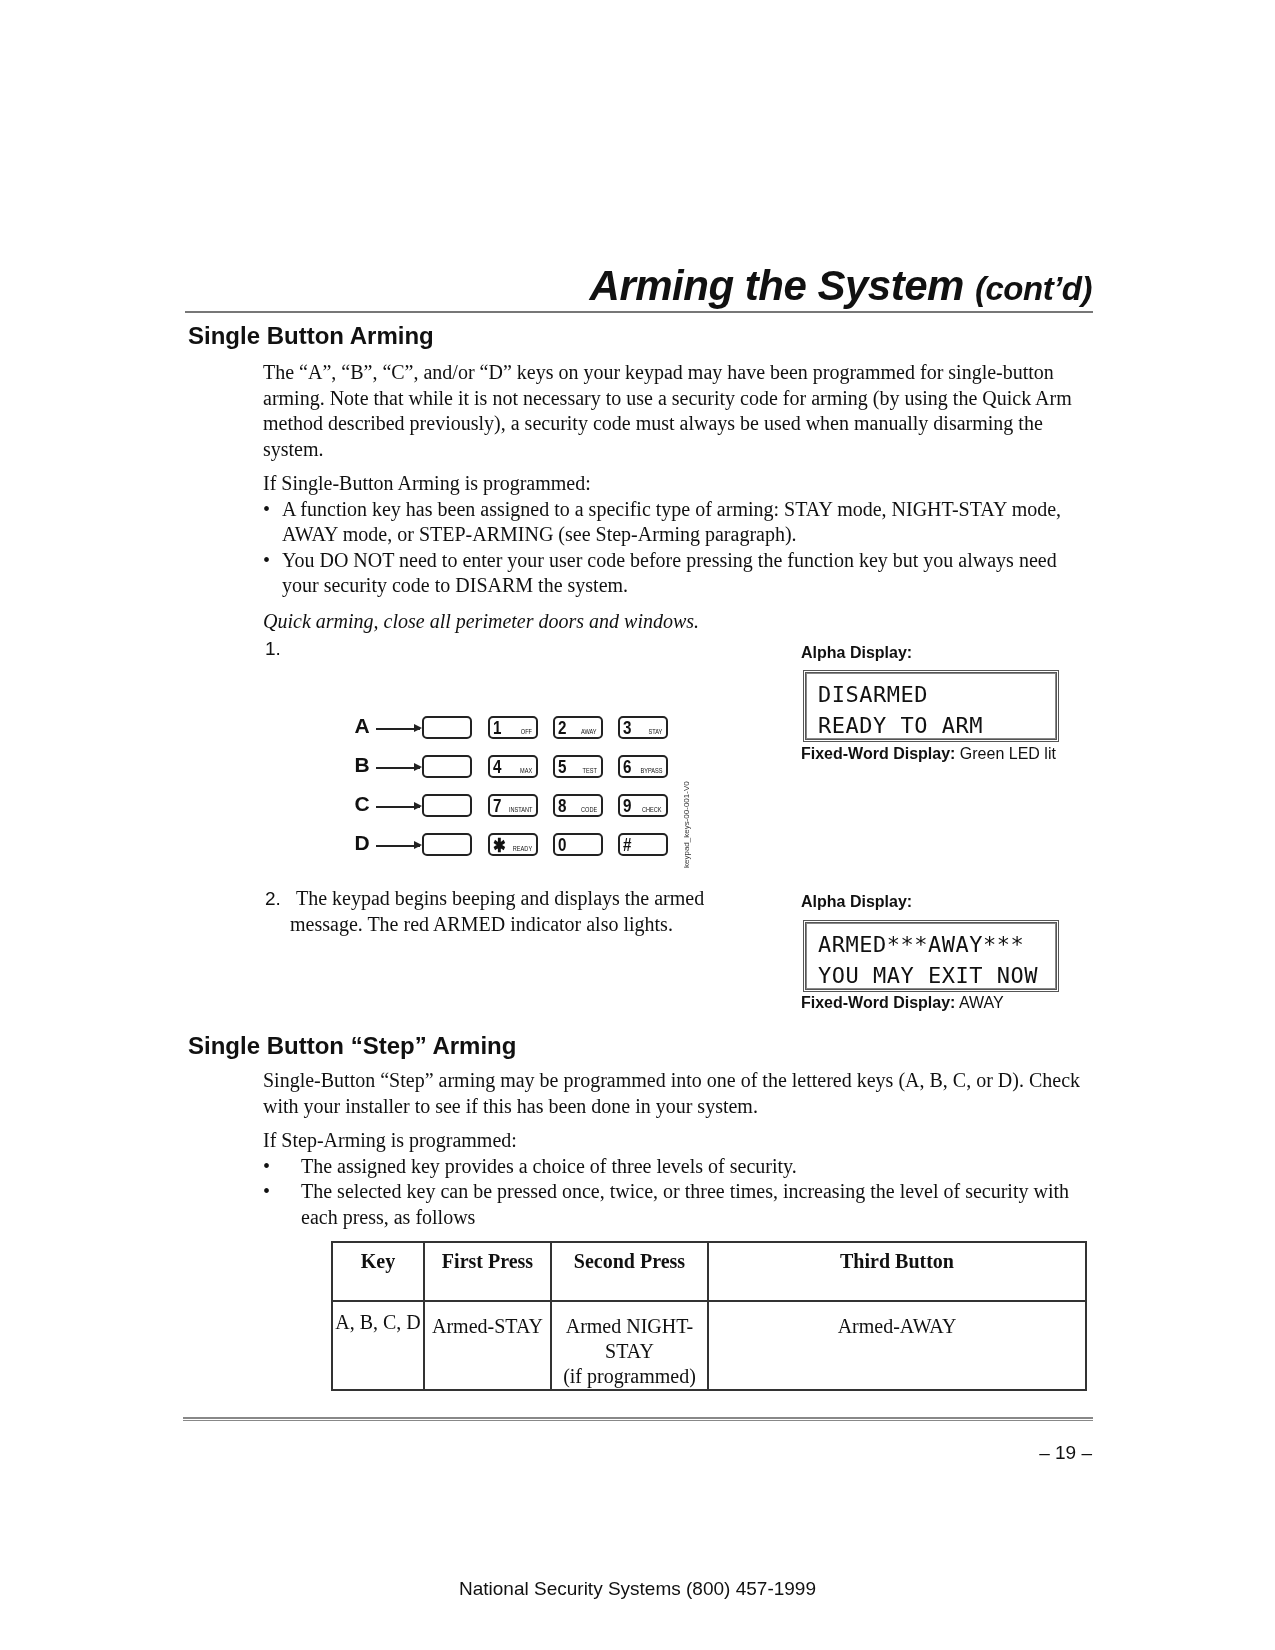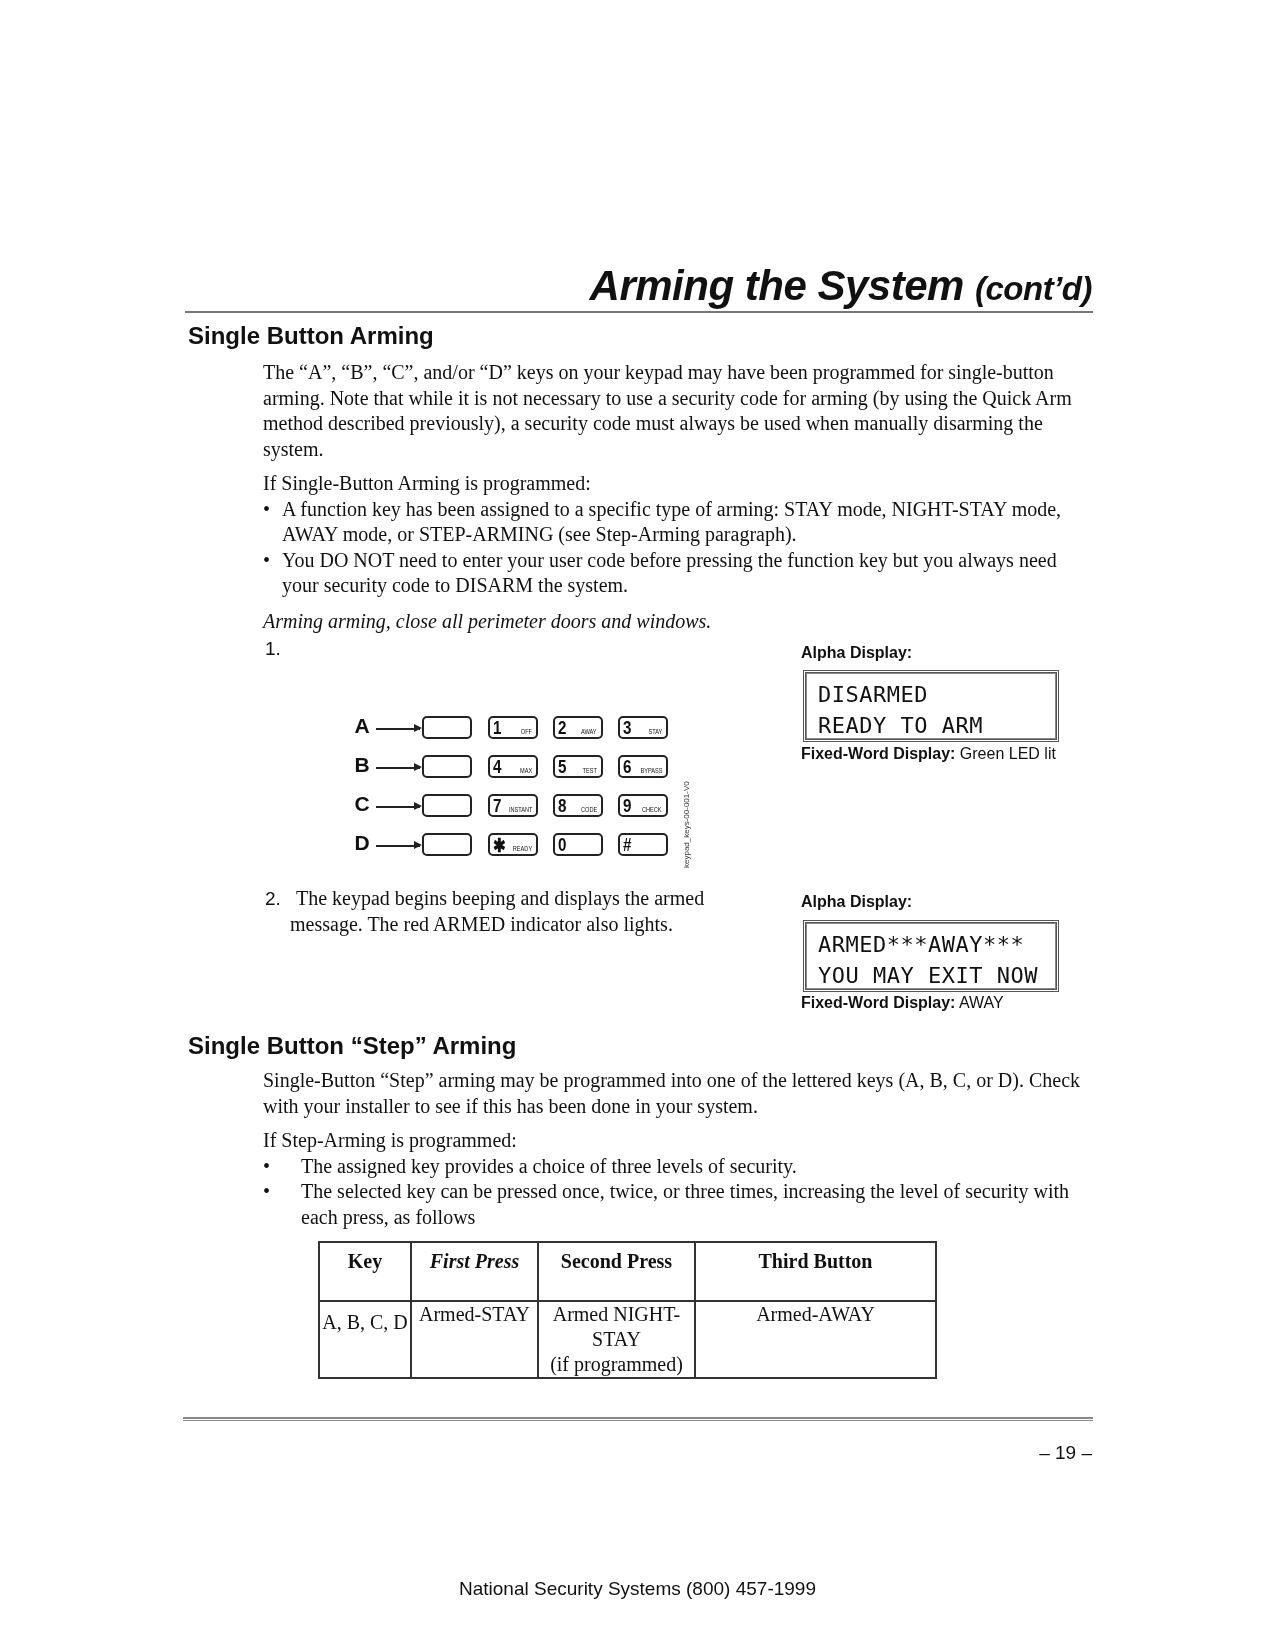--- a/index.html
+++ b/index.html
@@ -32,21 +32,21 @@
   .kp-arrow { height:1.5px; background:#222; }
   .kp-arrow::after { content:""; position:absolute; right:-2px; top:-4px; border-left:8px solid #222; border-top:4.5px solid transparent; border-bottom:4.5px solid transparent; }
   .key { width:50px; height:23px; border:2px solid #222; border-radius:5px; box-sizing:border-box; }
   .key .num { position:absolute; left:3px; top:-1px; font-size:19px; font-weight:bold; font-family:"Liberation Sans", sans-serif; transform:scaleX(0.8); transform-origin:left; }
   .key .lab { position:absolute; right:4px; bottom:2px; font-size:7px; font-family:"Liberation Sans", sans-serif; transform:scaleX(0.8); transform-origin:right; }
   .kp-note { font-size:8px; transform:rotate(-90deg); transform-origin:left top; white-space:nowrap; color:#333; }
 
   table.steps { border-collapse:collapse; }
   table.steps td, table.steps th { border:2px solid #333; vertical-align:top; text-align:center; font-size:20px; padding:0; }
   table.steps th { font-weight:bold; height:50px; padding-top:7px; }
-  table.steps td { height:50px; line-height:25px; }
+  table.steps td { height:50px; padding-top:12px; line-height:25px; }
 
   .rule-bottom { left:183px; top:1417px; width:910px; height:4px; border-top:2px solid #888; border-bottom:1px solid #888; box-sizing:border-box; }
   .pagenum { right:183px; top:1442px; font-size:19px; }
   .footer { left:0; width:1275px; top:1578px; font-size:19px; text-align:center; }
 </style>
 </head>
 <body>
 
 <div id="page-title" class="abs sans">
   <span>Arming the System</span>
@@ -65,21 +65,21 @@
   <div class="li">
     <span class="dot">•</span>
     <span>A function key has been assigned to a specific type of arming: STAY mode, NIGHT-STAY mode, AWAY mode, or STEP-ARMING (see Step-Arming paragraph).</span>
   </div>
   <div class="li">
     <span class="dot">•</span>
     <span>You DO NOT need to enter your user code before pressing the function key but you always need your security code to DISARM the system.</span>
   </div>
 </div>
 
-<div class="abs body tserif" style="left:263px; top:609px; font-style:italic; white-space:nowrap;">Arming arming, close all perimeter doors and windows.</div>
+<div class="abs body tserif" style="left:263px; top:609px; font-style:italic; white-space:nowrap;">Quick arming, close all perimeter doors and windows.</div>
 
 <div class="abs body tserif" style="left:265px; top:636px; width:500px;">
   <div style="position:relative; padding-left:25px;">
     <span class="sans" style="position:absolute; left:0; top:0; font-size:19px;">1.</span>
   </div>
 </div>
 
 <div class="abs caption sans" style="left:801px; top:644px;"><b>Alpha Display:</b></div>
 <div class="abs lcd" style="left:803px; top:670px; width:226px; height:54px;">
   <div class="mono">DISARMED</div>
@@ -182,25 +182,25 @@
   <div class="li2">
     <span class="dot">•</span>
     <span>The assigned key provides a choice of three levels of security.</span>
   </div>
   <div class="li2" style="padding-right:0;">
     <span class="dot">•</span>
     <span>The selected key can be pressed once, twice, or three times, increasing the level of security with each press, as follows</span>
   </div>
 </div>
 
-<table class="abs steps tserif" style="left:318px; top:1241px; width:619px;border-radius:20px;">
+<table class="abs steps tserif" style="left:331px; top:1241px; width:756px;border-radius:20px;">
   <tbody>
       <tr>
     <th style="width:90px;">Key</th>
-    <th style="width:125px;font-style:italic;">First Press</th>
+    <th style="width:125px;">First Press</th>
     <th style="width:155px;">Second Press</th>
     <th>Third Button</th>
   </tr>
   <tr>
     <td style="padding-top:8px;">A, B, C, D</td>
     <td>Armed-STAY</td>
     <td>
       <div>Armed NIGHT-STAY</div>
       <div>(if programmed)</div>
     </td>

